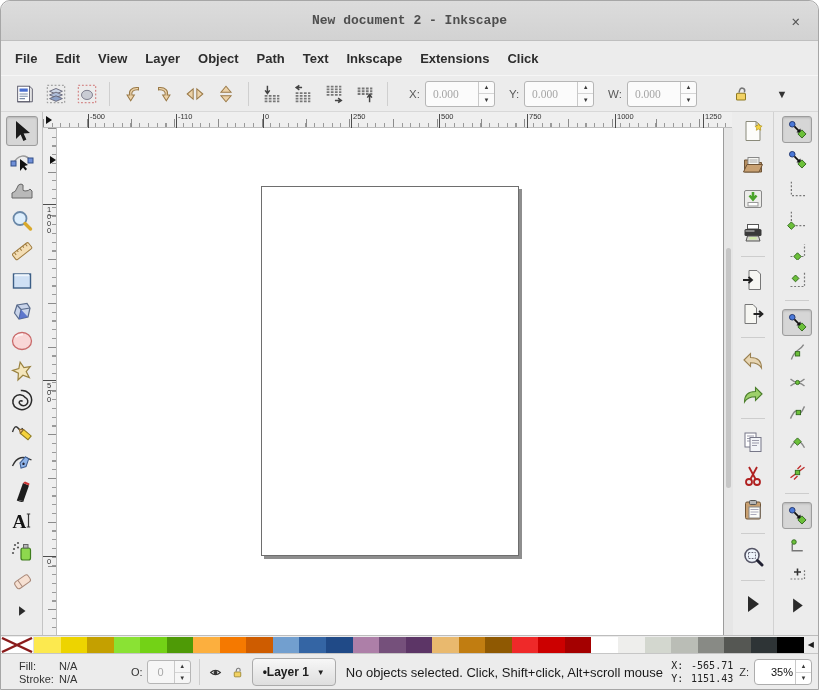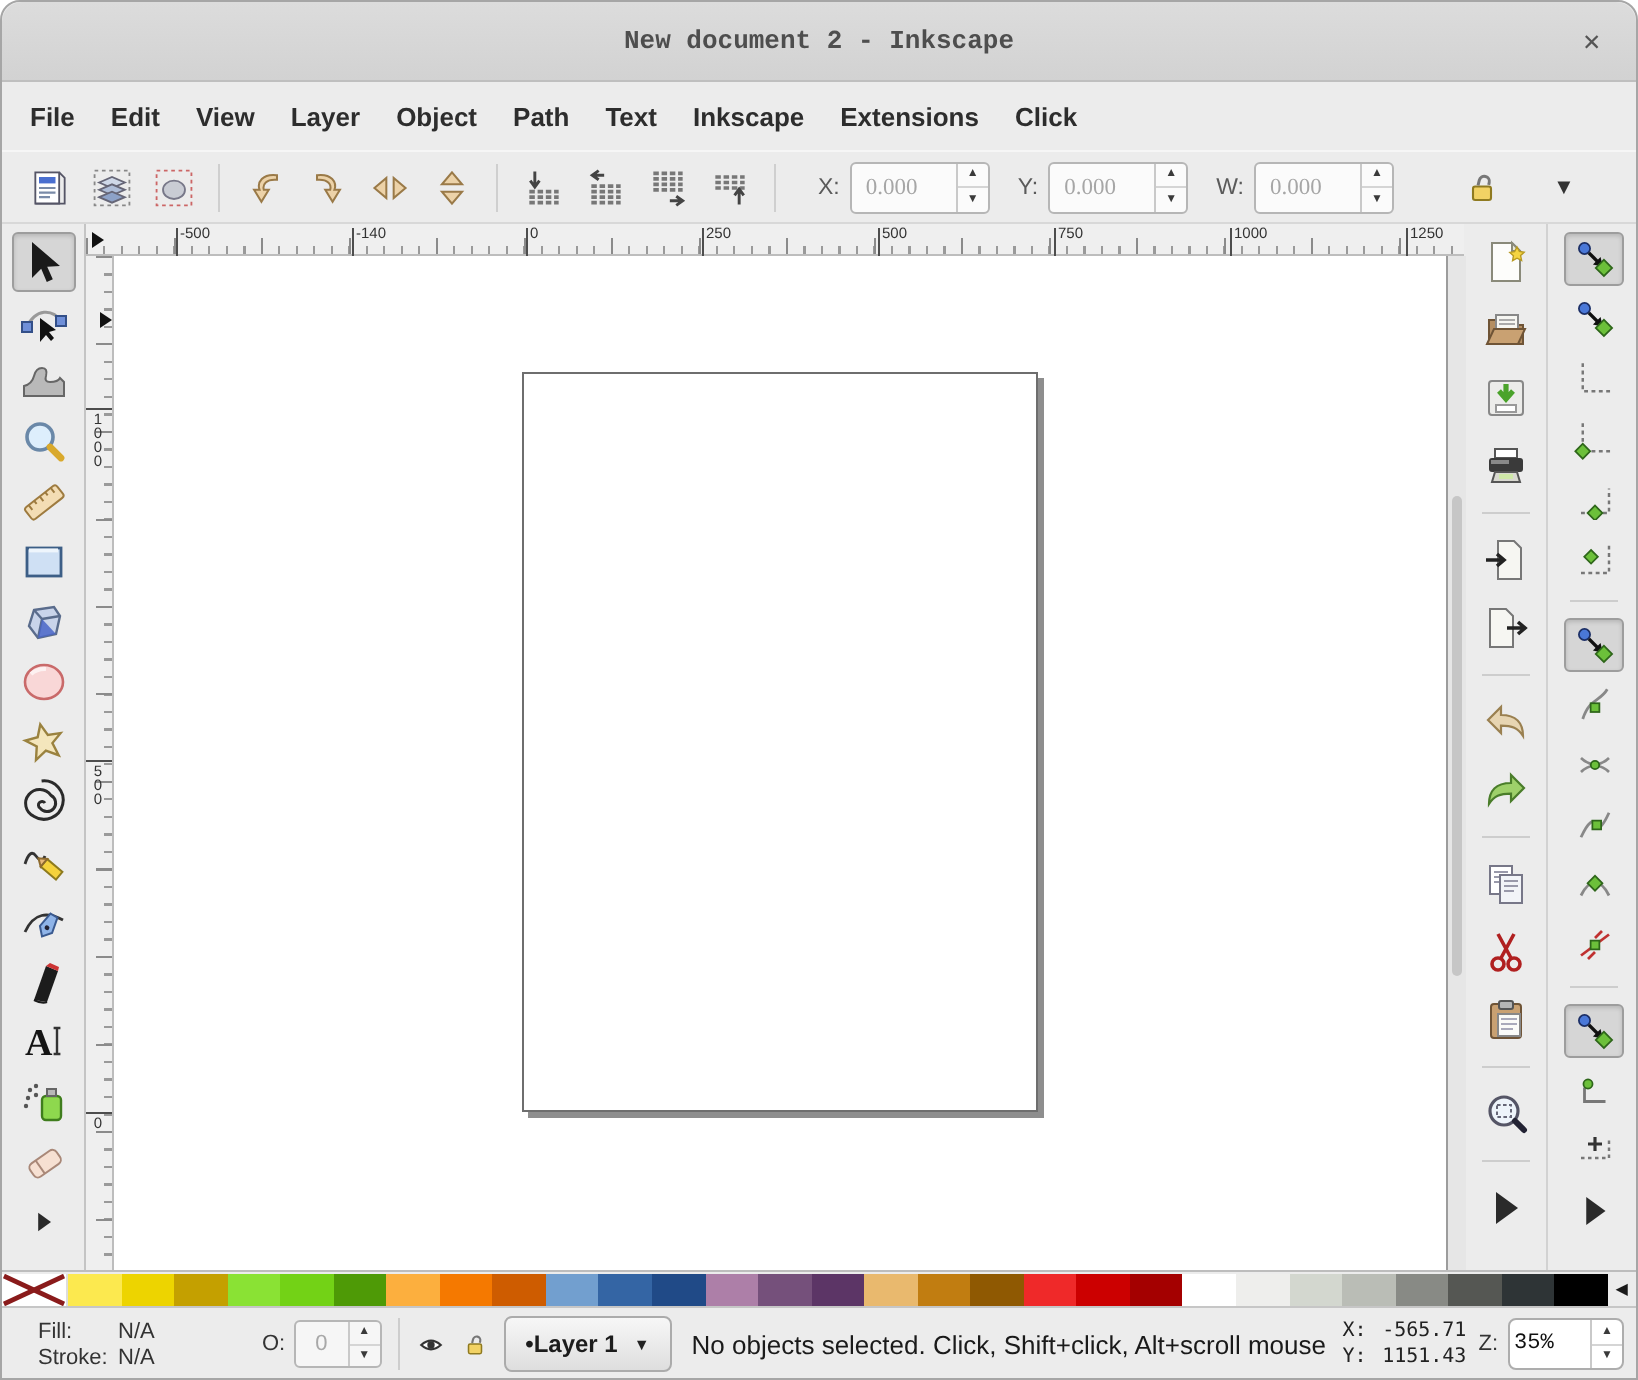--- a/index.html
+++ b/index.html
@@ -110,21 +110,21 @@
     font-weight:bold;margin-right:10px;}
   .layer-caret{font-size:8px;margin-left:8px;color:#222;}
   .status-message{flex:1;font-size:13px;color:#1a1a1a;white-space:nowrap;overflow:hidden;}
   .coords{display:grid;grid-template-columns:14px 48px;font-family:"DejaVu Sans Mono",monospace;
     font-size:10px;color:#222;line-height:13px;margin:0 6px;}
   .coords .cv{text-align:right;}
   .z-group{display:flex;align-items:center;}
   .z-label{font-size:11px;color:#333;margin-right:5px;}
   .z-box{display:flex;height:26px;border:1px solid #adadad;border-radius:4px;background:#fff;overflow:hidden;}
   .z-box input{width:40px;border:none;outline:none;background:transparent;color:#111;font-size:11px;
-    text-align:left;font-family:Liberation Mono, monospace;}
+    text-align:right;font-family:Liberation Sans, sans-serif;}
 </style>
 </head>
 <body>
 
 <div class="window">
 
   <div class="titlebar">
     <div class="title">New document 2 - Inkscape</div>
     <div class="close-btn">✕</div>
   </div>
@@ -433,21 +433,21 @@
             </svg>
           </span>
         </div>
       </div>
 
     <div class="hruler" id="hruler">
       <div class="hmarker"></div>
     <div class="htick" style="left: 45px;"></div>
         <div class="hlabel" style="left: 47px;">-500</div>
         <div class="htick" style="left: 133px;"></div>
-        <div class="hlabel" style="left: 135px;">-140</div>
+        <div class="hlabel" style="left: 135px;">-110</div>
         <div class="htick" style="left: 220px;"></div>
         <div class="hlabel" style="left: 222px;">0</div>
         <div class="htick" style="left: 308px;"></div>
         <div class="hlabel" style="left: 310px;">250</div>
         <div class="htick" style="left: 396px;"></div>
         <div class="hlabel" style="left: 398px;">500</div>
         <div class="htick" style="left: 484px;"></div>
         <div class="hlabel" style="left: 486px;">750</div>
         <div class="htick" style="left: 572px;"></div>
         <div class="hlabel" style="left: 574px;">1000</div>

